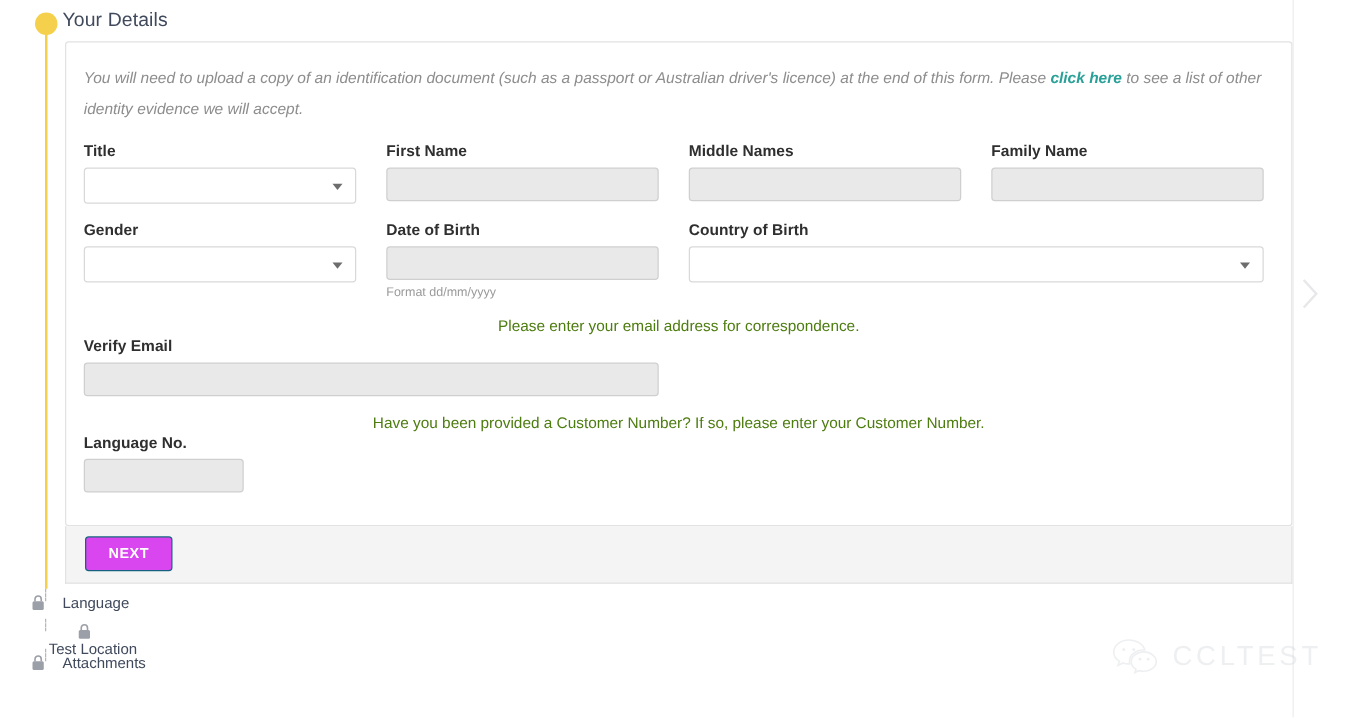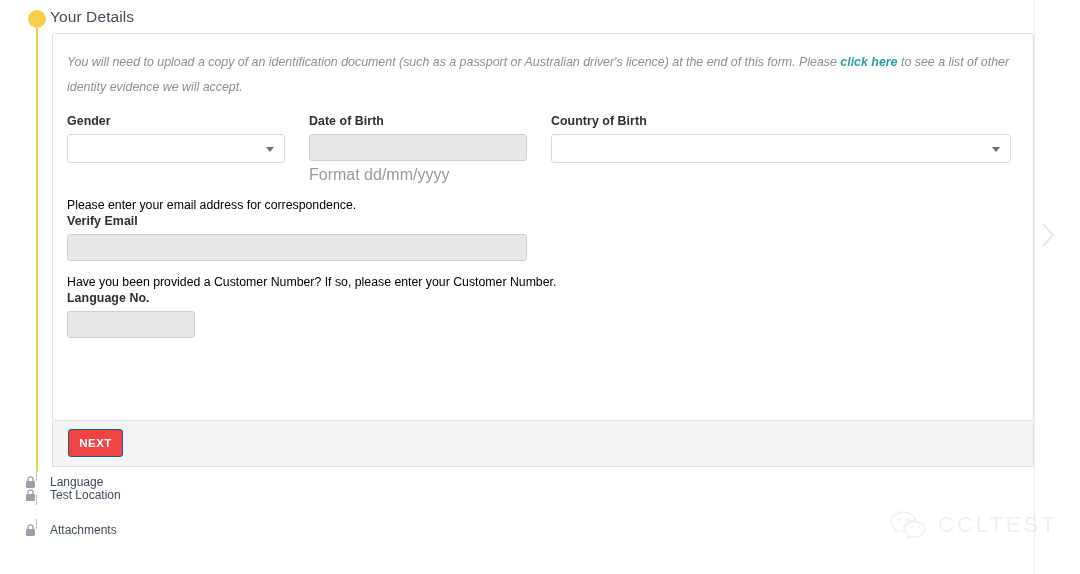--- a/index.html
+++ b/index.html
@@ -120,51 +120,52 @@
     position: absolute;
     right: 10px;
     top: 12px;
     width: 0; height: 0;
     border-left: 4.5px solid transparent;
     border-right: 4.5px solid transparent;
     border-top: 5px solid #6d6d6d;
   }
 
   .hint {
-    font-size: 16px;
+    font-size: 10px;
     color: #9a9a9a;
     margin-top: 5px;
   }
 
   .note {
     font-size: 12.3px;
-    color: #000000;
+    color: #4d7c0f;
     margin: 4px 0 2px 0;
+    text-align: center;
   }
 
   .cust { width: 128px; }
 
   
   .footer {
     position: absolute;
     left: 52px;
     top: 421px;
     width: 982px;
     height: 46px;
     background: #f4f4f4;
     border: 1px solid #e2e2e2;
     border-top: none;
   }
   .next-btn {
     position: absolute;
     left: 15px;
     top: 8px;
-    width: 55px;
+    width: 70px;
     height: 28px;
-    background: #ef4444;
+    background: #d946ef;
     border: 1px solid #15637f;
     border-radius: 3px;
     color: #ffffff;
     font-size: 11.5px;
     font-weight: bold;
     letter-spacing: .4px;
     font-family: "Liberation Sans", sans-serif;
     cursor: pointer;
   }
 
@@ -226,20 +227,40 @@
 
   <div class="rail-line"></div>
   <div class="rail-dot"></div>
   <div class="step-head">Your Details</div>
 
   <div class="card">
     <div class="card-body">
 
       <p class="intro"><span>You will need to upload a copy of an identification document (such as a passport or Australian driver's licence) at the end of this form.  Please </span><a href="#">click here</a><span> to see a list of other identity evidence we will accept.</span></p>
 
+      <div class="row">
+        <div class="col">
+          <label class="lbl">Title</label>
+          <div class="sel">
+            <span class="caret"></span>
+          </div>
+        </div>
+        <div class="col">
+          <label class="lbl">First Name</label>
+          <input class="fld" value="" style="">
+        </div>
+        <div class="col">
+          <label class="lbl">Middle Names</label>
+          <input class="fld" value="" style="">
+        </div>
+        <div class="col">
+          <label class="lbl">Family Name</label>
+          <input class="fld" value="" style="">
+        </div>
+      </div>
 
       <div class="row">
         <div class="col">
           <label class="lbl">Gender</label>
           <div class="sel">
             <span class="caret"></span>
           </div>
         </div>
         <div class="col">
           <label class="lbl">Date of Birth</label>
@@ -281,21 +302,21 @@
   <div class="dashline" style="top:471px;height:10px;"></div>
   <div class="lock-step" style="top:475px;">
     <svg width="11" height="13" viewBox="0 0 11 13">
       <path d="M3 5V3.3A2.5 2.5 0 0 1 8 3.3V5" fill="none" stroke="#9b9fa8" stroke-width="1.3"></path>
       <rect x="1" y="5" width="9" height="7" rx="1.2" fill="#9b9fa8"></rect>
     </svg>
     <span class="name">Language</span>
   </div>
 
   <div class="dashline" style="top:495px;height:10px;"></div>
-  <div class="lock-step" style="top:488px;">
+  <div class="lock-step" style="top:499px;flex-direction:column;">
     <svg width="11" height="13" viewBox="0 0 11 13">
       <path d="M3 5V3.3A2.5 2.5 0 0 1 8 3.3V5" fill="none" stroke="#9b9fa8" stroke-width="1.3"></path>
       <rect x="1" y="5" width="9" height="7" rx="1.2" fill="#9b9fa8"></rect>
     </svg>
     <span class="name">Test Location</span>
   </div>
 
   <div class="dashline" style="top:519px;height:10px;"></div>
   <div class="lock-step" style="top:523px;">
     <svg width="11" height="13" viewBox="0 0 11 13">

